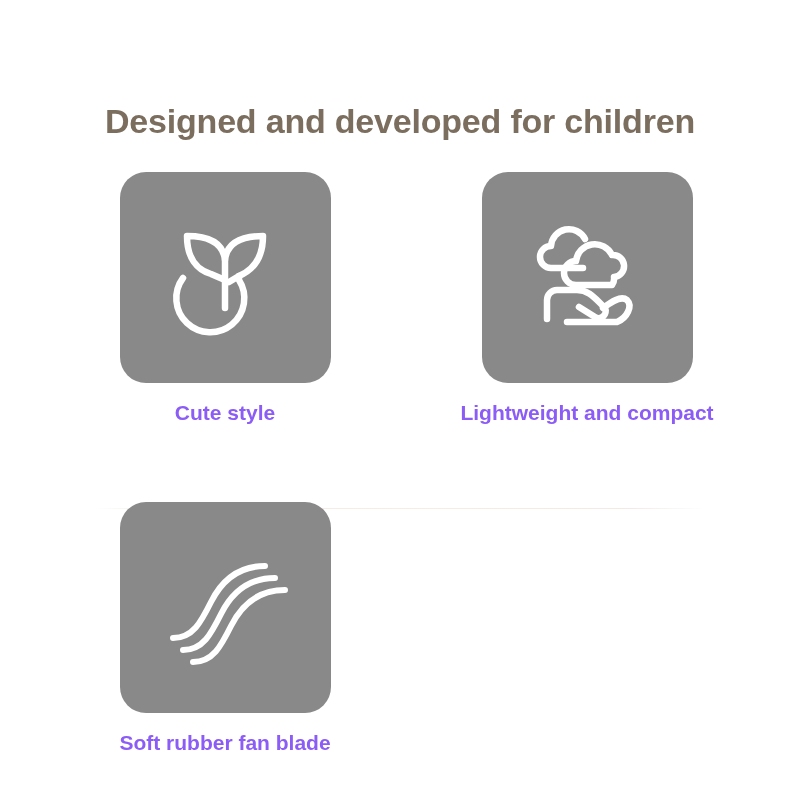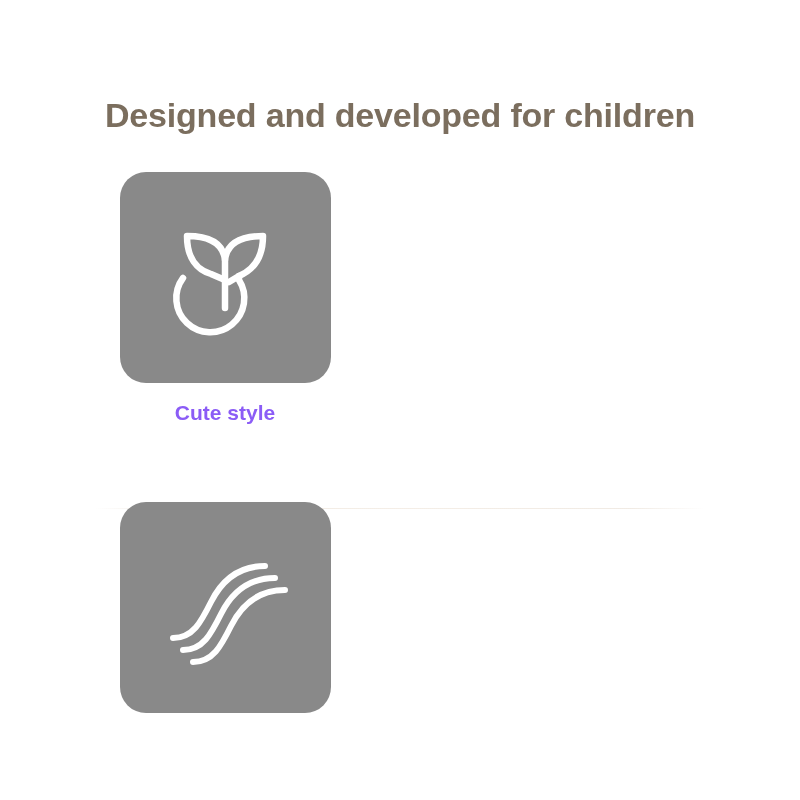--- a/index.html
+++ b/index.html
@@ -19,21 +19,21 @@
     position: relative;
     width: 800px;
     height: 800px;
     background: #ffffff;
   }
 
   
   .page-title {
     position: absolute;
     left: 0;
-    top: 70px;
+    top: 76px;
     width: 800px;
     text-align: center;
     font-size: 34px;
     font-weight: bold;
     color: #7b6e5e;
     letter-spacing: -0.2px;
     white-space: nowrap;
     line-height: 44px;
   }
 
@@ -119,28 +119,49 @@
 
             <path d="M66 50 L 66 96"></path>
 
             <path d="M24 66 A 34 34 0 1 0 80 68 L 80 64"></path>
           </g>
         </svg>
       </div>
       <div class="caption">Cute style</div>
     </div>
 
+    <div class="cell cell-1">
+      <div class="tile">
+        <svg width="132" height="132" viewBox="0 0 132 132">
+          <g fill="none" stroke="#ffffff" stroke-width="6.5" stroke-linecap="round" stroke-linejoin="round">
+
+            <path d="M62 56 L 30 56 A 11 11 0 0 1 30 34 A 18 18 0 0 1 64 27"></path>
+
+            <path d="M55 73 A 12 12 0 0 1 55 49 A 19 19 0 0 1 91 43 A 11 11 0 0 1 93 65
+                     A 11 11 0 0 1 91 73 Z"></path>
+
+            <path d="M26 107 L 26 88 A 10 10 0 0 1 36 78 L 56 78
+                     C 66 78, 72 84, 78 90 L 84 96
+                     A 7 7 0 0 1 74 105 L 58 95"></path>
+
+            <path d="M46 110 L 96 110 C 106 106, 112 94, 106 88 C 100 83, 90 90, 82 96"></path>
+          </g>
+        </svg>
+      </div>
+      <div class="caption">Lightweight and compact</div>
+    </div>
 
     <div class="cell cell-2">
       <div class="tile">
         <svg width="132" height="132" viewBox="0 0 132 132">
           <g fill="none" stroke="#ffffff" stroke-width="6" stroke-linecap="round" stroke-linejoin="round">
             <path d="M14 96 C 34 96, 42 80, 52 60 C 62 40, 78 24, 106 24"></path>
             <path d="M24 108 C 44 108, 52 92, 62 72 C 72 52, 88 36, 116 36"></path>
             <path d="M34 120 C 54 120, 62 104, 72 84 C 82 64, 98 48, 126 48"></path>
           </g>
         </svg>
       </div>
+      <div class="caption">Soft rubber fan blade</div>
     </div>
 
 
   </div>
 </div>
 
 </body></html>

